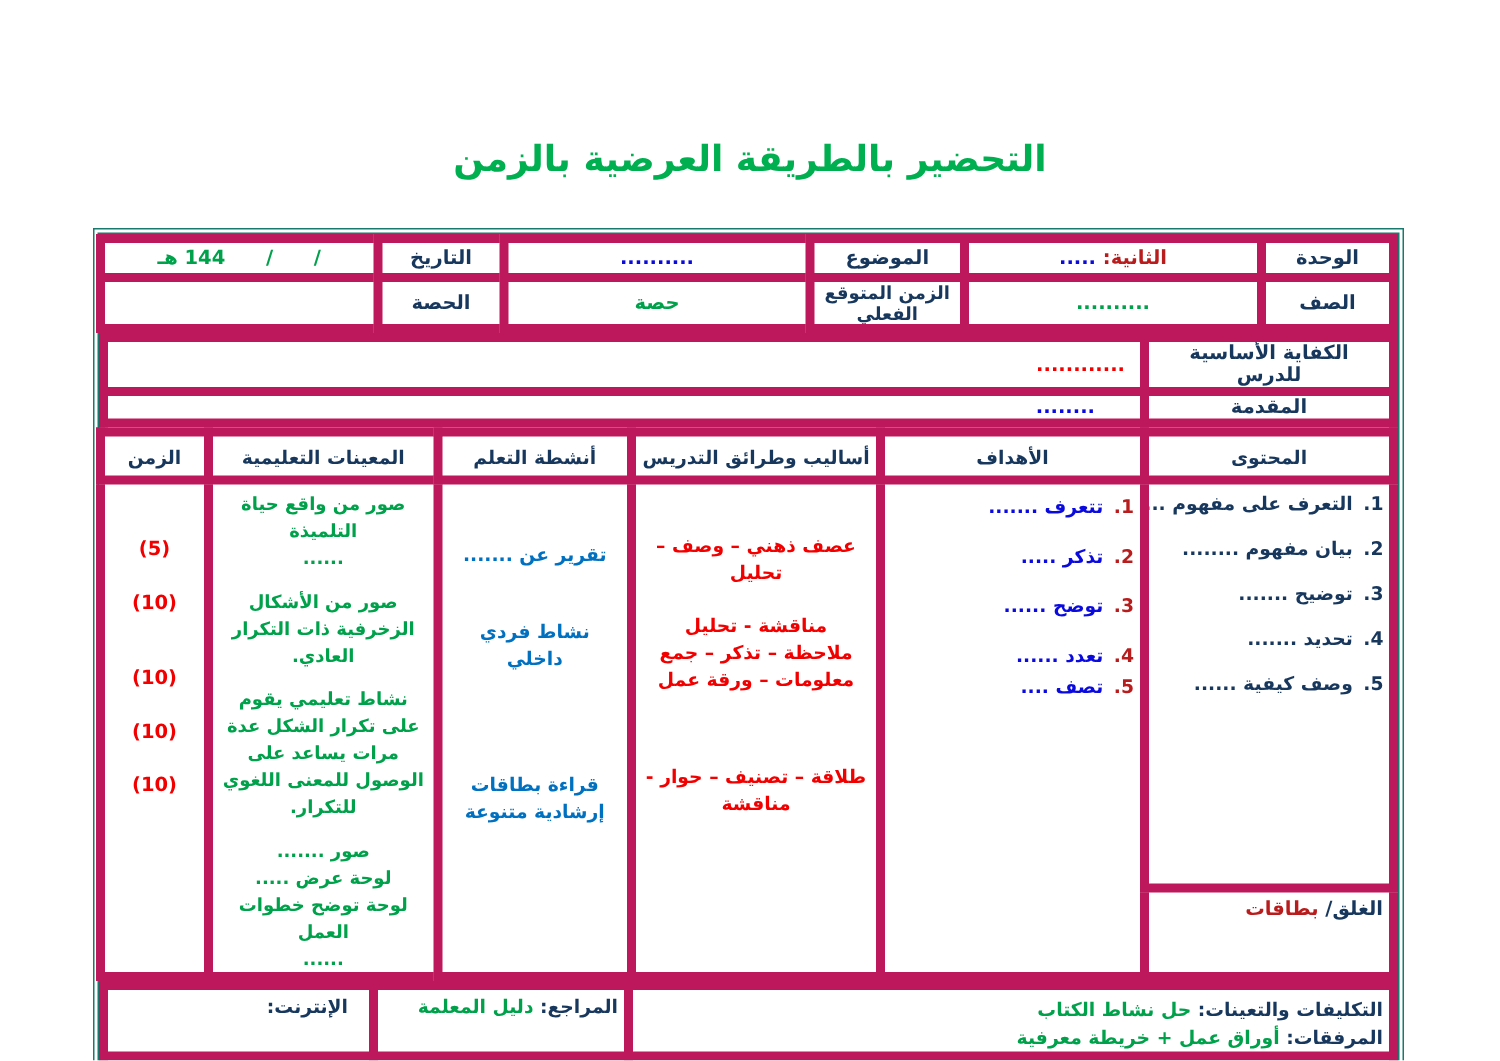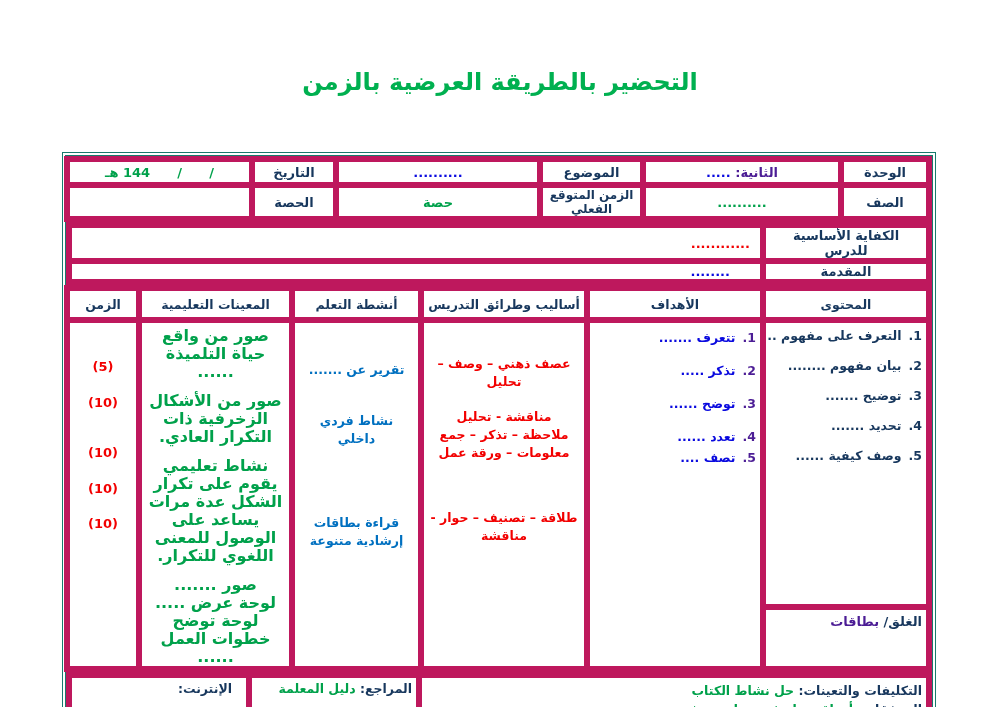--- a/index.html
+++ b/index.html
@@ -1,29 +1,29 @@
 <!DOCTYPE html>
 <html lang="ar"><head>
 <meta charset="utf-8">
 <style>
   html,body{margin:0;padding:0;background:#fff;}
   .page{position:relative;width:1000px;height:707px;background:#ffffff;overflow:hidden;
         font-family:"DejaVu Sans",sans-serif;font-weight:bold;}
-  .title{position:absolute;top:68px;left:0;width:100%;text-align:center;
+  .title{position:absolute;top:92px;left:0;width:100%;text-align:center;
          font-size:24px;color:#00B050;letter-spacing:0;}
   .form{position:absolute;left:62px;top:152px;width:874px;border:4px double #177A6C;
         direction:rtl;background:#fff;box-sizing:border-box;}
   table{width:100%;border-collapse:collapse;table-layout:fixed;}
   td,th{border:6px solid #be185d;padding:0 4px;box-sizing:border-box;
         font-weight:bold;overflow:hidden;}
   th{font-size:12.5px;color:#17375D;text-align:center;font-weight:bold;}
   .lbl{color:#17375D;font-size:13px;text-align:center;}
   .val{text-align:center;font-size:13px;}
   .navy{color:#17375D;}
-  .red{color:#4c1d95;}
+  .red{color:#b91c1c;}
   .grn{color:#00A14B;}
   .blu{color:#0A0ADF;}
   .pre{white-space:pre-wrap;}
   .right{text-align:right;}
   .rowA td{height:26px;}
   .rowB td{height:28px;}
   .rowC td{height:21px;}
   .rowD td{height:18px;}
   .hdr th{height:32px;}
   .bodyrow>td{height:232px;vertical-align:top;}
@@ -33,21 +33,21 @@
   .list .li{margin-bottom:13px;white-space:nowrap;}
   .list .num{margin-left:7px;}
   .c-methods{color:#F20000;text-align:center;font-size:12.5px;line-height:18px;}
   .c-methods .m0{margin-top:32px;}
   .c-methods .m1{margin-top:17px;white-space:pre-line;}
   .c-methods .m2{margin-top:47px;}
   .c-act{color:#0070C0;text-align:center;font-size:12.5px;line-height:18px;}
   .c-act .a0{margin-top:38px;}
   .c-act .a1{margin-top:33px;}
   .c-act .a2{margin-top:66px;}
-  .c-aids{color:#00A14B;text-align:center;font-size:16px;line-height:18px;padding-top:4px;}
+  .c-aids{color:#00A14B;text-align:center;font-size:12px;line-height:18px;padding-top:4px;}
   .c-aids .g{white-space:pre-line;}
   .c-aids .g+.g{margin-top:11px;}
   .c-time{color:#F20000;text-align:center;font-size:13px;}
   .c-time .t{line-height:16px;}
   .c-time .t0{margin-top:36px;}
   .c-time .t1{margin-top:20px;}
   .c-time .t2{margin-top:34px;}
   .c-time .t3{margin-top:20px;}
   .c-time .t4{margin-top:19px;}
   .dots-red{color:#F20000;text-align:right;padding-left:160px;font-size:13px;}

